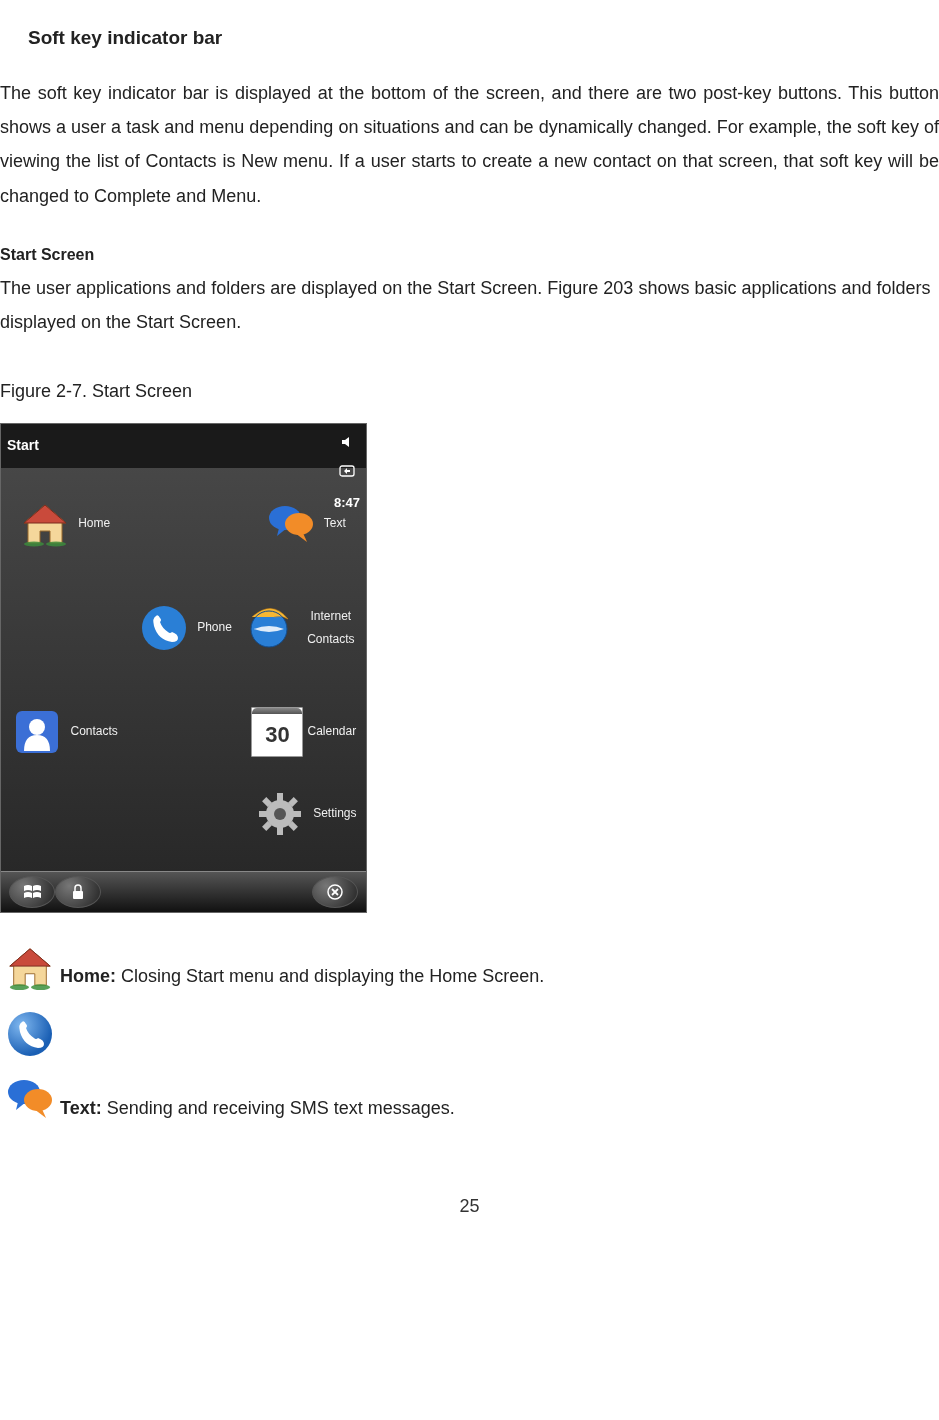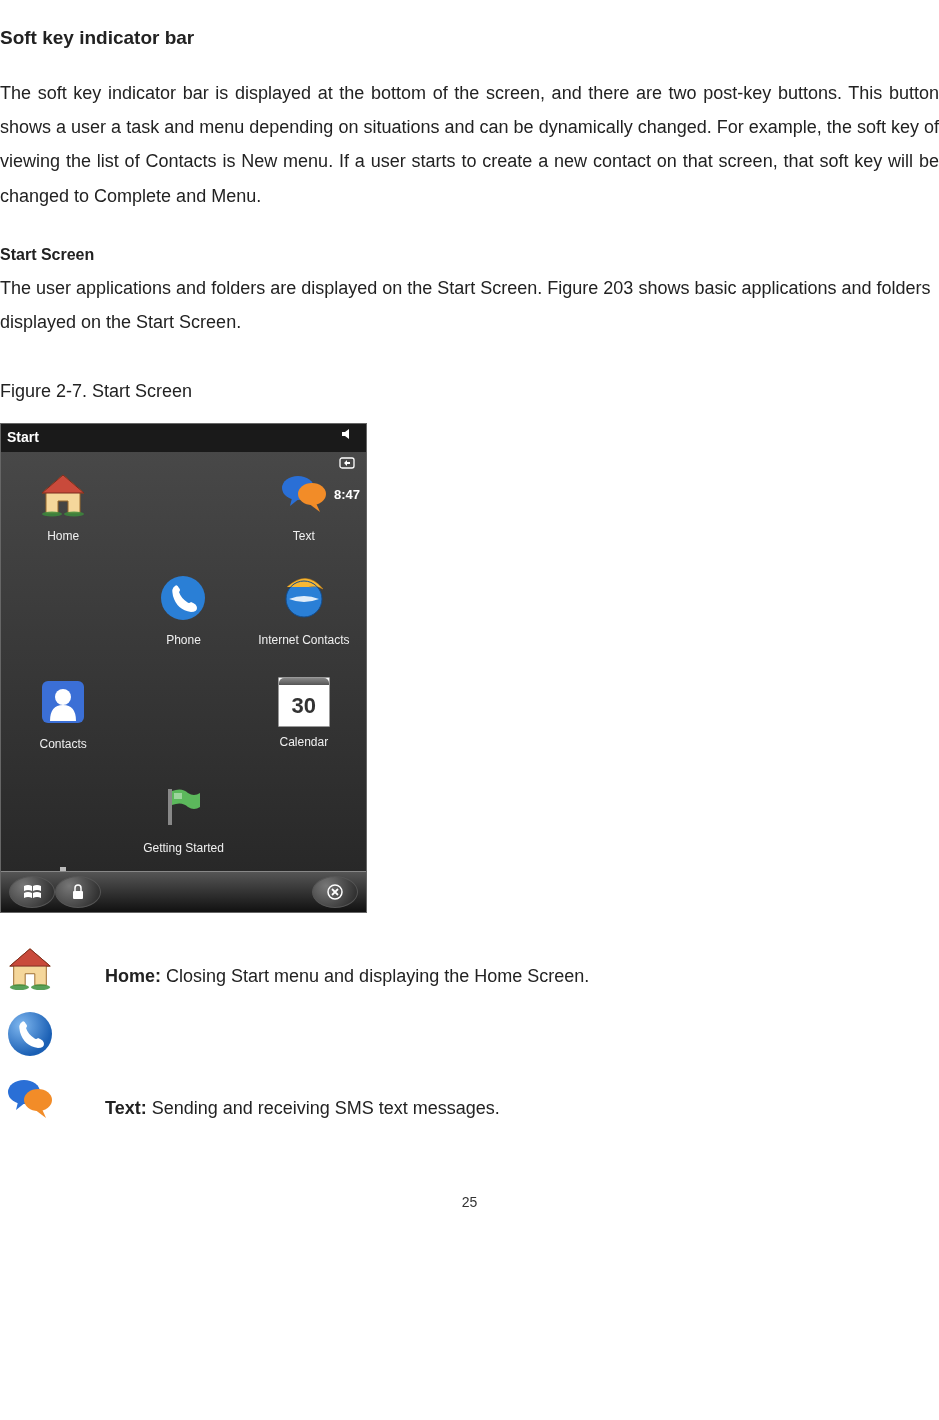--- a/index.html
+++ b/index.html
@@ -12,20 +12,21 @@
     padding: 20px 0;
     background: #fff;
   }
   .content {
     padding: 0 0px;
   }
   .heading {
     font-weight: bold;
     margin: 0 0 20px 0;
     font-size: 19px;
+    padding-left: 28px;
   }
   .para {
     text-align: justify;
     text-align-last: left;
     margin-bottom: 24px;
   }
   .sub-heading {
     font-weight: bold;
     font-size: 16px;
     display: inline;
@@ -43,21 +44,21 @@
   .screenshot {
     width: 365px;
     height: 488px;
     background: linear-gradient(180deg,#4a4a4a 0%, #252525 100%);
     position: relative;
     border: 1px solid #666;
     margin-bottom: 28px;
     overflow: hidden;
   }
   .ss-statusbar {
-    height: 28px;
+    height: 44px;
     background: #1a1a1a;
     color: #fff;
     display: flex;
     align-items: center;
     justify-content: space-between;
     padding: 0 6px;
     font-size: 14px;
     font-weight: bold;
   }
   .ss-status-icons {
@@ -69,21 +70,21 @@
   }
   .ss-grid {
     display: grid;
     grid-template-columns: 1fr 1fr 1fr;
     grid-auto-rows: 104px;
     padding: 4px 2px 0 2px;
     gap: 0px;
   }
   .ss-app {
     display: flex;
-    flex-direction: column;
+    flex-direction: row;
     align-items: center;
     justify-content: center;
     color: #f0f0f0;
     font-size: 12px;
     gap: 4px;
     text-align: center;
   }
   .ss-app-icon {
     width: 58px;
     height: 54px;
@@ -139,40 +140,39 @@
   .gear-svg { width:46px; height:46px; }
   .flag-svg { width:46px; height:46px; }
   
   .desc-list {
     margin-top: 10px;
   }
   .desc-row {
     display: flex;
     align-items: flex-end;
     margin-bottom: 10px;
-    gap: 45px;
   }
   .desc-icon {
     width: 60px;
     height: 54px;
     flex-shrink: 0;
     display:flex;
     align-items:center;
     justify-content:center;
     margin-right: 0px;
     margin-bottom: 2px;
   }
   .desc-icon svg { width: 48px; height: 48px; }
   .desc-text { padding-bottom: 4px; }
   .desc-label {
     font-weight: bold;
   }
   .page-num {
     text-align: center;
-    font-size: 14px;
+    font-size: 18px;
     margin-top: 60px;
     color: #333;
   }
 </style>
 </head>
 <body>
 
 <div class="content">
 
   <div class="heading">Soft key indicator bar</div>
@@ -290,30 +290,20 @@
       <div class="ss-app">
         <div class="cal-shape">
           <div class="cal-top"></div>
           <div class="cal-num">30</div>
         </div>
         <span>Calendar</span>
       </div>
 
       <div class="ss-app"></div>
 
-      <div class="ss-app">
-        <div class="ss-app-icon icon-getstart">
-          <svg class="flag-svg" viewBox="0 0 46 46">
-            <rect x="8" y="6" width="4" height="36" fill="#888"></rect>
-            <path d="M12 8 q10 -4 16 2 q6 4 12 0 l0 14 q-6 4 -12 0 q-6 -6 -16 -2 z" fill="#5cb85c"></path>
-            <rect x="14" y="10" width="8" height="6" fill="#fff" opacity="0.4"></rect>
-          </svg>
-        </div>
-        <span>Getting Started</span>
-      </div>
 
       <div class="ss-app" style="height:60px"></div>
       <div class="ss-app" style="height:60px">
         <div class="ss-app-icon icon-settings" style="height:38px">
           <svg class="gear-svg" viewBox="0 0 46 46">
             <circle cx="23" cy="23" r="14" fill="#bbb"></circle>
             <circle cx="23" cy="23" r="6" fill="#555"></circle>
             <g fill="#bbb">
               <rect x="20" y="2" width="6" height="8"></rect>
                 <rect x="20" y="36" width="6" height="8"></rect>

